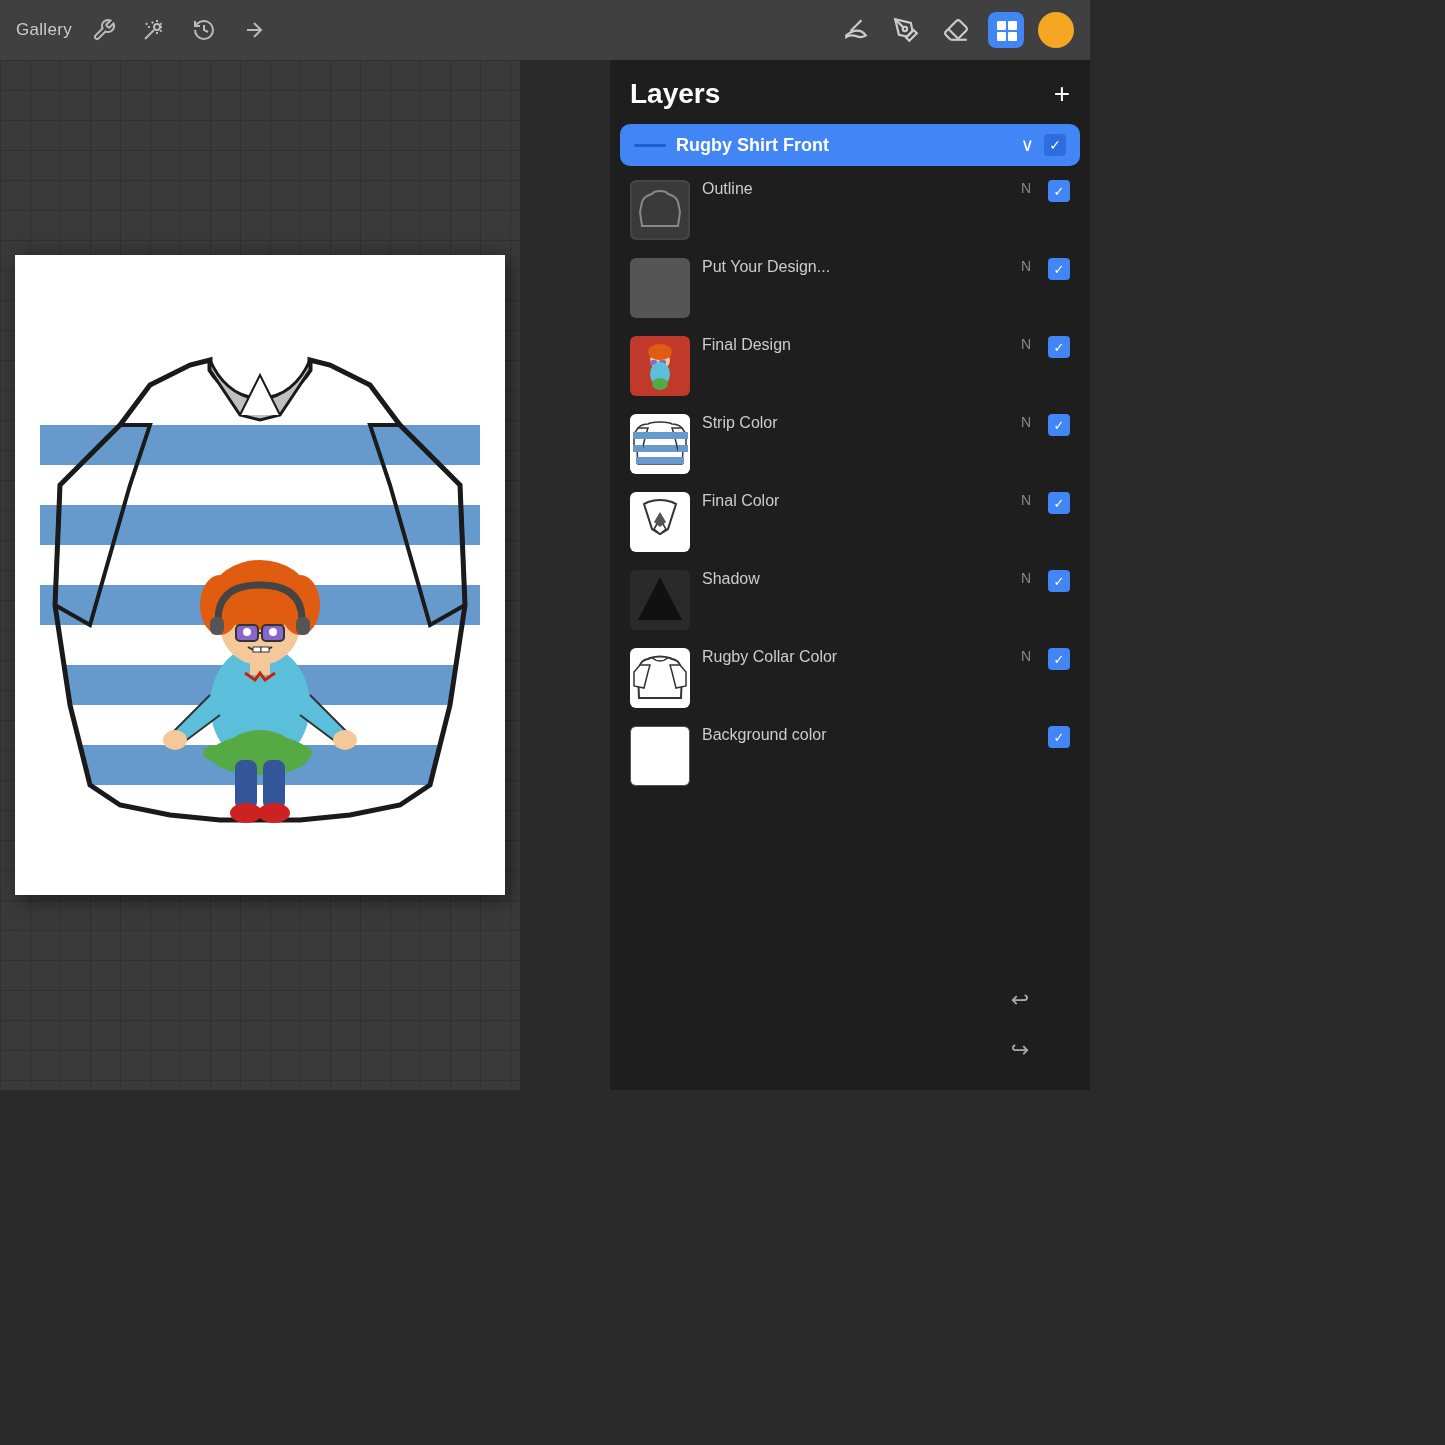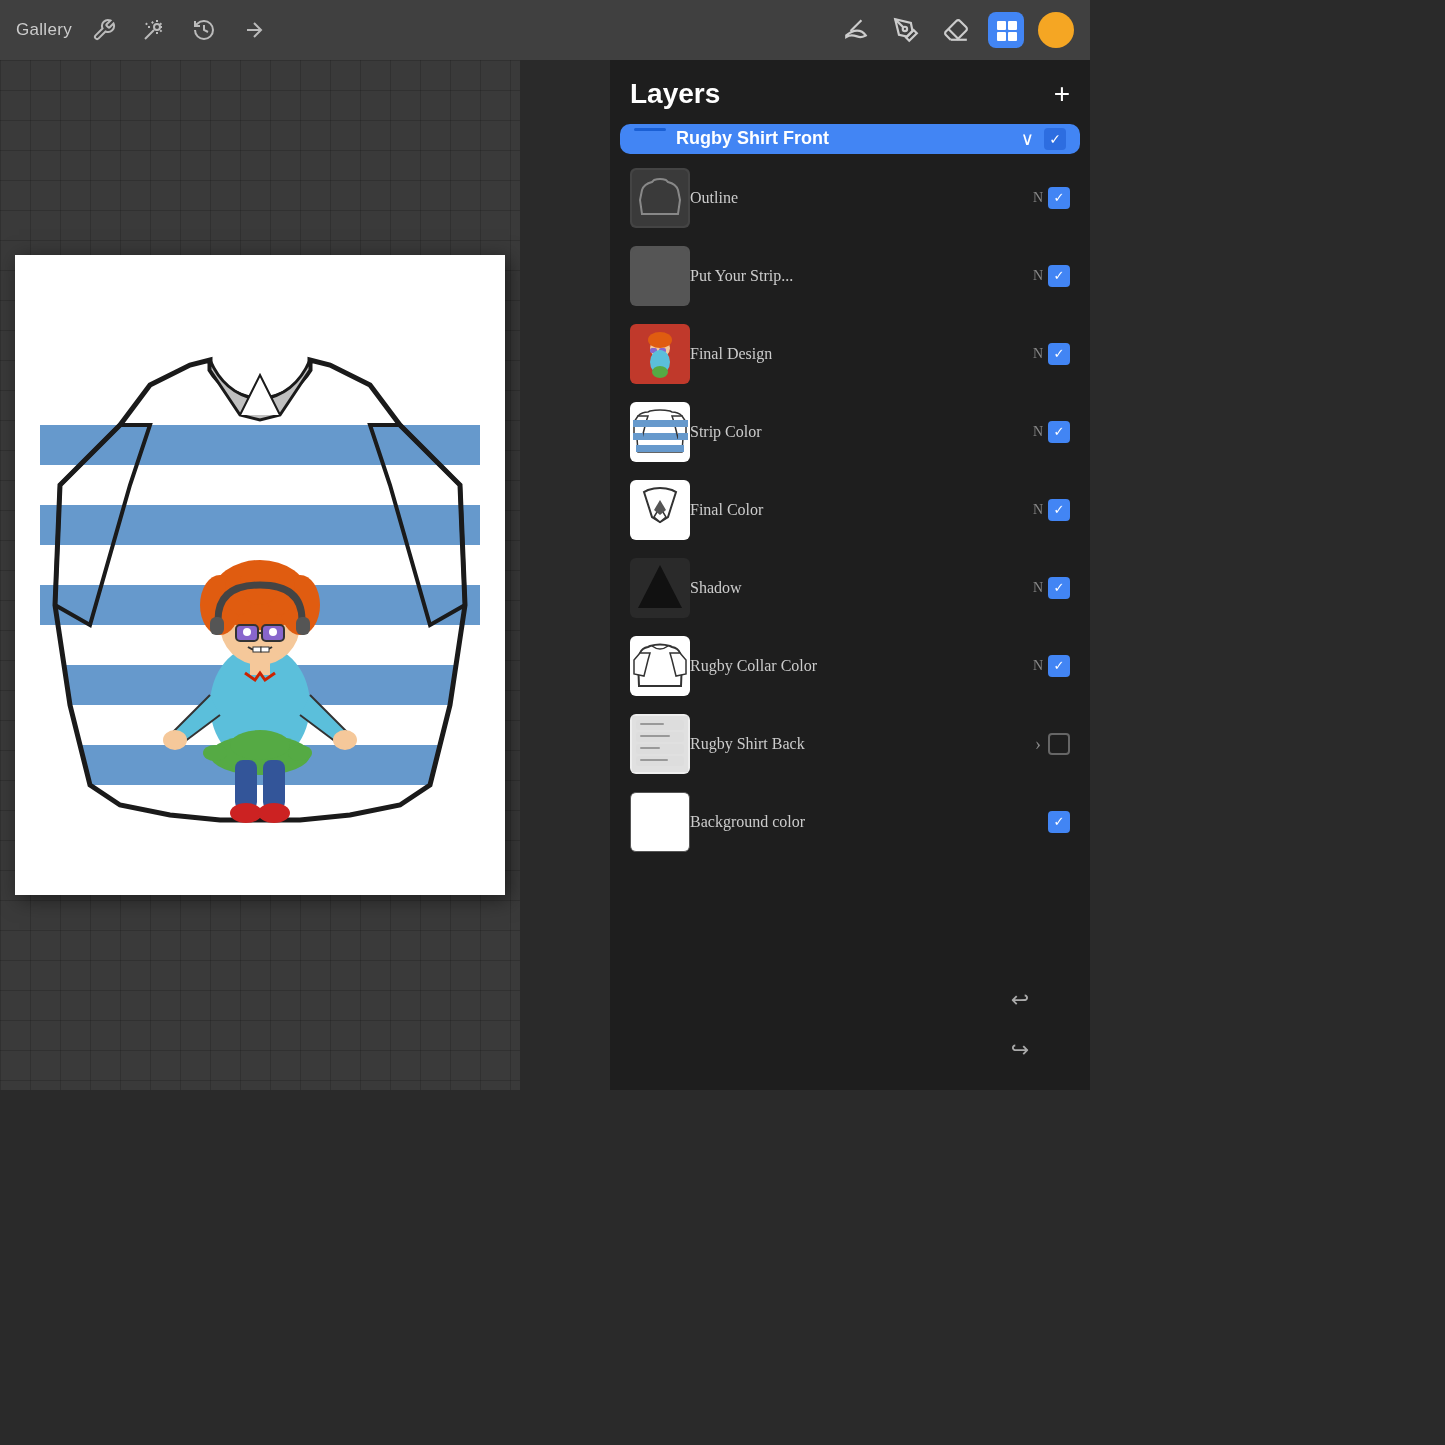--- a/index.html
+++ b/index.html
@@ -140,21 +140,22 @@
       cursor: pointer;
       line-height: 1;
     }
 
     
     .active-group {
       background: #4285f4;
       margin: 0 10px 2px 10px;
       border-radius: 10px;
       display: flex;
-      padding: 4px 14px;
+      align-items: center;
+      padding: 10px 14px;
       gap: 10px;
       cursor: pointer;
     }
 
     .active-group-line {
       width: 32px;
       height: 3px;
       background: #1a5fd4;
       border-radius: 2px;
       flex-shrink: 0;
@@ -186,26 +187,26 @@
 
     
     .layers-list {
       flex: 1;
       overflow-y: auto;
       padding: 4px 10px;
     }
 
     .layer-item {
       display: flex;
-      align-items: center;
+      align-items: flex-start;
       padding: 8px 10px;
       border-radius: 8px;
+      gap: 12px;
       cursor: pointer;
       margin-bottom: 2px;
-      font-family: Liberation Serif, serif;
     }
 
     .layer-thumb {
       width: 60px;
       height: 60px;
       border-radius: 6px;
       flex-shrink: 0;
       overflow: hidden;
       display: flex;
       align-items: center;
@@ -466,21 +467,21 @@
       <span class="layer-mode">N</span>
       <div class="layer-check">✓</div>
     </div>
 
     <div class="layer-item">
       <div class="layer-thumb thumb-design">
         <svg width="56" height="56" viewBox="0 0 56 56">
           <rect width="56" height="56" fill="#555" rx="5"></rect>
         </svg>
       </div>
-      <span class="layer-label">Put Your Strip...</span>
+      <span class="layer-label">Put Your Design...</span>
       <span class="layer-mode">N</span>
       <div class="layer-check">✓</div>
     </div>
 
     <div class="layer-item">
       <div class="layer-thumb" style="background:#c0392b; border-radius:6px; overflow:hidden; position:relative;">
         <svg width="56" height="56" viewBox="0 0 56 56">
           <rect width="56" height="56" fill="#c0392b"></rect>
 
           <ellipse cx="28" cy="22" rx="10" ry="10" fill="#f5c89a"></ellipse>
@@ -558,40 +559,20 @@
           <path d="M48,15 L54,22 L54,36 L44,38 L40,22 L38,15 Z" fill="white" stroke="#333" stroke-width="1.5"></path>
 
           <path d="M20,8 Q28,14 36,8" fill="none" stroke="#333" stroke-width="1.5"></path>
         </svg>
       </div>
       <span class="layer-label">Rugby Collar Color</span>
       <span class="layer-mode">N</span>
       <div class="layer-check">✓</div>
     </div>
 
-    <div class="layer-item">
-      <div class="layer-thumb" style="background:#eee; border-radius:6px; overflow:hidden;">
-        <svg width="56" height="56" viewBox="0 0 56 56">
-          <rect width="56" height="56" fill="#e0e0e0"></rect>
-
-          <rect x="4" y="4" width="48" height="10" rx="2" fill="#ddd"></rect>
-          <rect x="4" y="16" width="48" height="10" rx="2" fill="#ddd"></rect>
-          <rect x="4" y="28" width="48" height="10" rx="2" fill="#ddd"></rect>
-          <rect x="4" y="40" width="48" height="10" rx="2" fill="#ddd"></rect>
-
-          <rect x="8" y="7" width="24" height="2" rx="1" fill="#999"></rect>
-          <rect x="8" y="19" width="30" height="2" rx="1" fill="#999"></rect>
-          <rect x="8" y="31" width="20" height="2" rx="1" fill="#999"></rect>
-          <rect x="8" y="43" width="28" height="2" rx="1" fill="#999"></rect>
-        </svg>
-      </div>
-      <span class="layer-label">Rugby Shirt Back</span>
-      <span class="layer-arrow">›</span>
-      <div class="layer-check" style="background:transparent; border:2px solid #666; border-radius:4px; width:22px; height:22px;"></div>
-    </div>
 
     <div class="layer-item">
       <div class="layer-thumb" style="background:white; border-radius:6px; border:1px solid #555;">
         <svg width="56" height="56" viewBox="0 0 56 56">
           <rect width="56" height="56" fill="white"></rect>
         </svg>
       </div>
       <span class="layer-label">Background color</span>
       <span class="layer-mode"></span>
       <div class="layer-check">✓</div>

